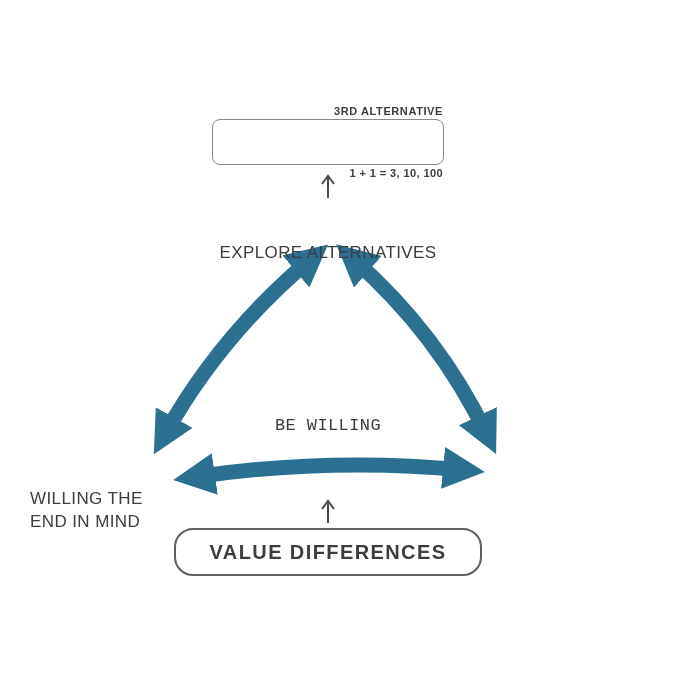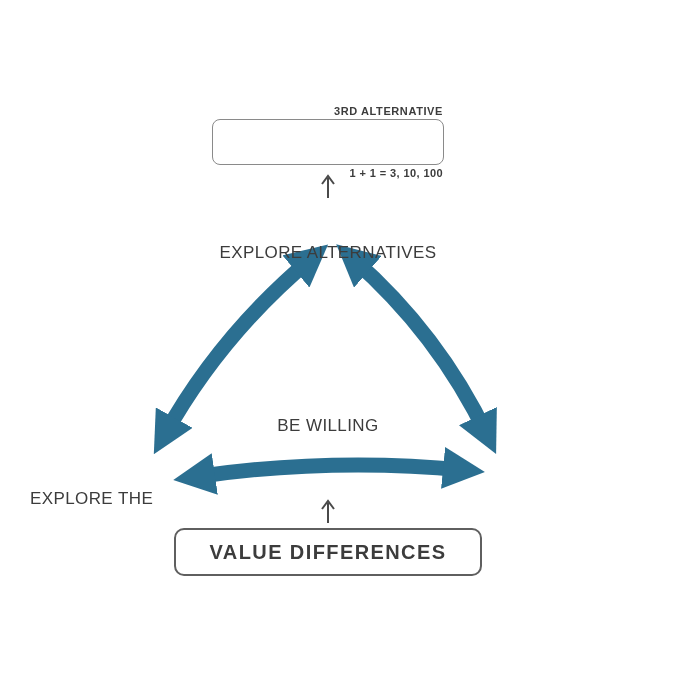--- a/index.html
+++ b/index.html
@@ -44,37 +44,37 @@
   .top-box .line2{
     font-size:11px;font-weight:bold;letter-spacing:0.4px;margin-top:47px;
   }
   .caps-label{
     font-size:17px;
     letter-spacing:0.4px;
     white-space:nowrap;
     margin-top:40px;
   }
   .explore-label{left:328px;top:203px;text-align:center;}
-  .center-label{left:328px;top:376px;text-align:center;}
+  .center-label{left:328px;top:376px;text-align:center;font-family:Liberation Mono, monospace;}
   .clarify-label{left:30px;top:447px;line-height:23px;}
   .seek-label{left:513px;top:401px;line-height:23px;}
   .up-arrow{width:18px;height:28px;}
   .up-arrow path{
     stroke:var(--muted-arrow);
     stroke-width:2;
     fill:none;
     stroke-linejoin:miter;
   }
   .up-arrow-top{left:319px;top:172px;}
   .up-arrow-bottom{left:319px;top:497px;}
   .value-box{
     left:328px;top:528px;
     width:308px;height:48px;
     border:2px solid var(--border-dark);
-    border-radius:10px;
+    border-radius:19px;
     box-sizing:border-box;
     display:flex;align-items:center;justify-content:center;
     font-size:20px;font-weight:bold;letter-spacing:1.4px;
     white-space:nowrap;
   }
 </style>
 </head>
 <body>
 
 <div class="canvas">
@@ -97,21 +97,22 @@
 
   <svg class="abs up-arrow up-arrow-top" viewBox="0 0 18 28" aria-hidden="true">
     <path d="M9 26 L9 6 M3 12 L9 4 L15 12"></path>
   </svg>
 
   <div class="abs centered caps-label explore-label">EXPLORE ALTERNATIVES</div>
 
   <div class="abs centered caps-label center-label">BE WILLING</div>
 
   <div class="abs caps-label clarify-label">
-    <div>EXPLORE THE</div>
+    <div>WILLING THE</div>
+    <div>END IN MIND</div>
   </div>
 
 
   <svg class="abs up-arrow up-arrow-bottom" viewBox="0 0 18 28" aria-hidden="true">
     <path d="M9 26 L9 6 M3 12 L9 4 L15 12"></path>
   </svg>
 
   <div class="abs centered value-box">
     <span>VALUE DIFFERENCES</span>
   </div>

